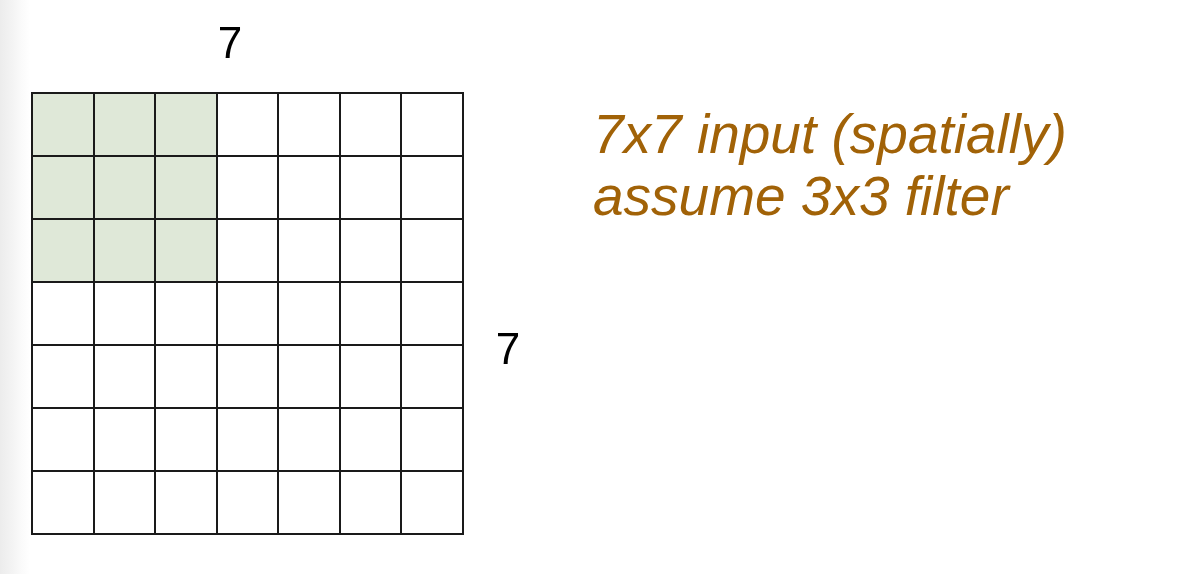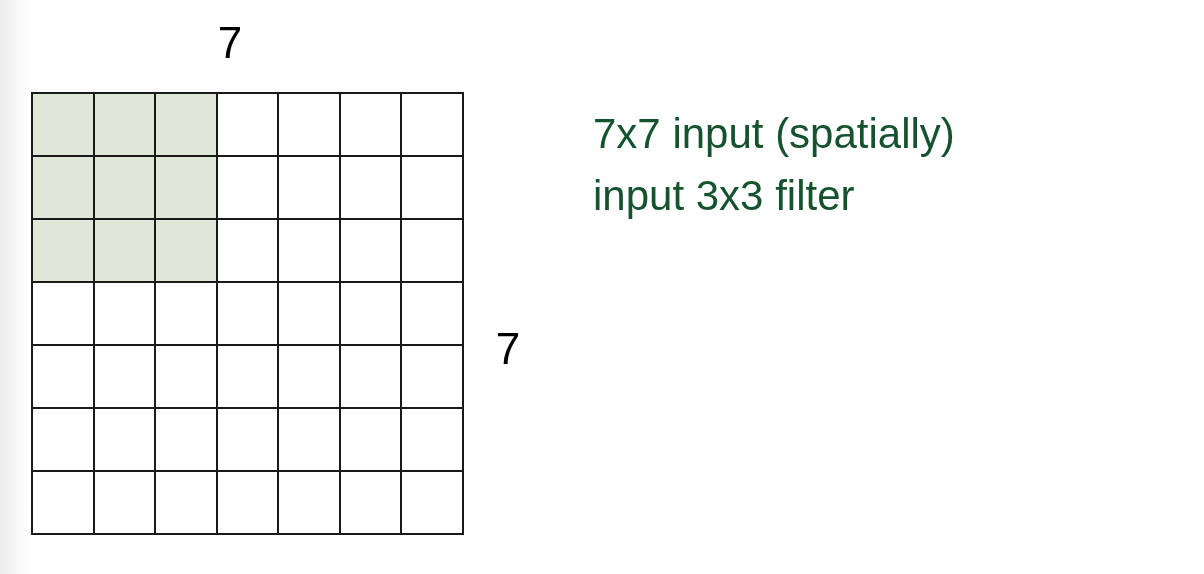--- a/index.html
+++ b/index.html
@@ -87,25 +87,26 @@
 
   
   #caption-block {
     position: absolute;
     left: 593px;
     top: 103px;
     width: 560px;
     color: #000000;
   }
   .caption-line {
-    font-size: 42px;
+    font-size: 55px;
     line-height: 62px;
-    color: #14532d;
+    color: #a16207;
     font-family: "Liberation Sans", sans-serif;
     white-space: pre;
+    font-style: italic;
   }
 </style>
 </head>
 <body>
 
 <div id="left-edge-shade"></div>
 
 <div id="slide-canvas">
 
   <div id="label-top">7</div>
@@ -159,16 +160,16 @@
       <div class="grid-cell"></div>
       <div class="grid-cell"></div>
       <div class="grid-cell"></div>
       <div class="grid-cell"></div>
       <div class="grid-cell"></div>
       <div class="grid-cell"></div>
     </div>
 
   <div id="caption-block">
     <div class="caption-line">7x7 input (spatially)</div>
-    <div class="caption-line">input 3x3 filter</div>
+    <div class="caption-line">assume 3x3 filter</div>
   </div>
 
 </div>
 
 </body></html>

